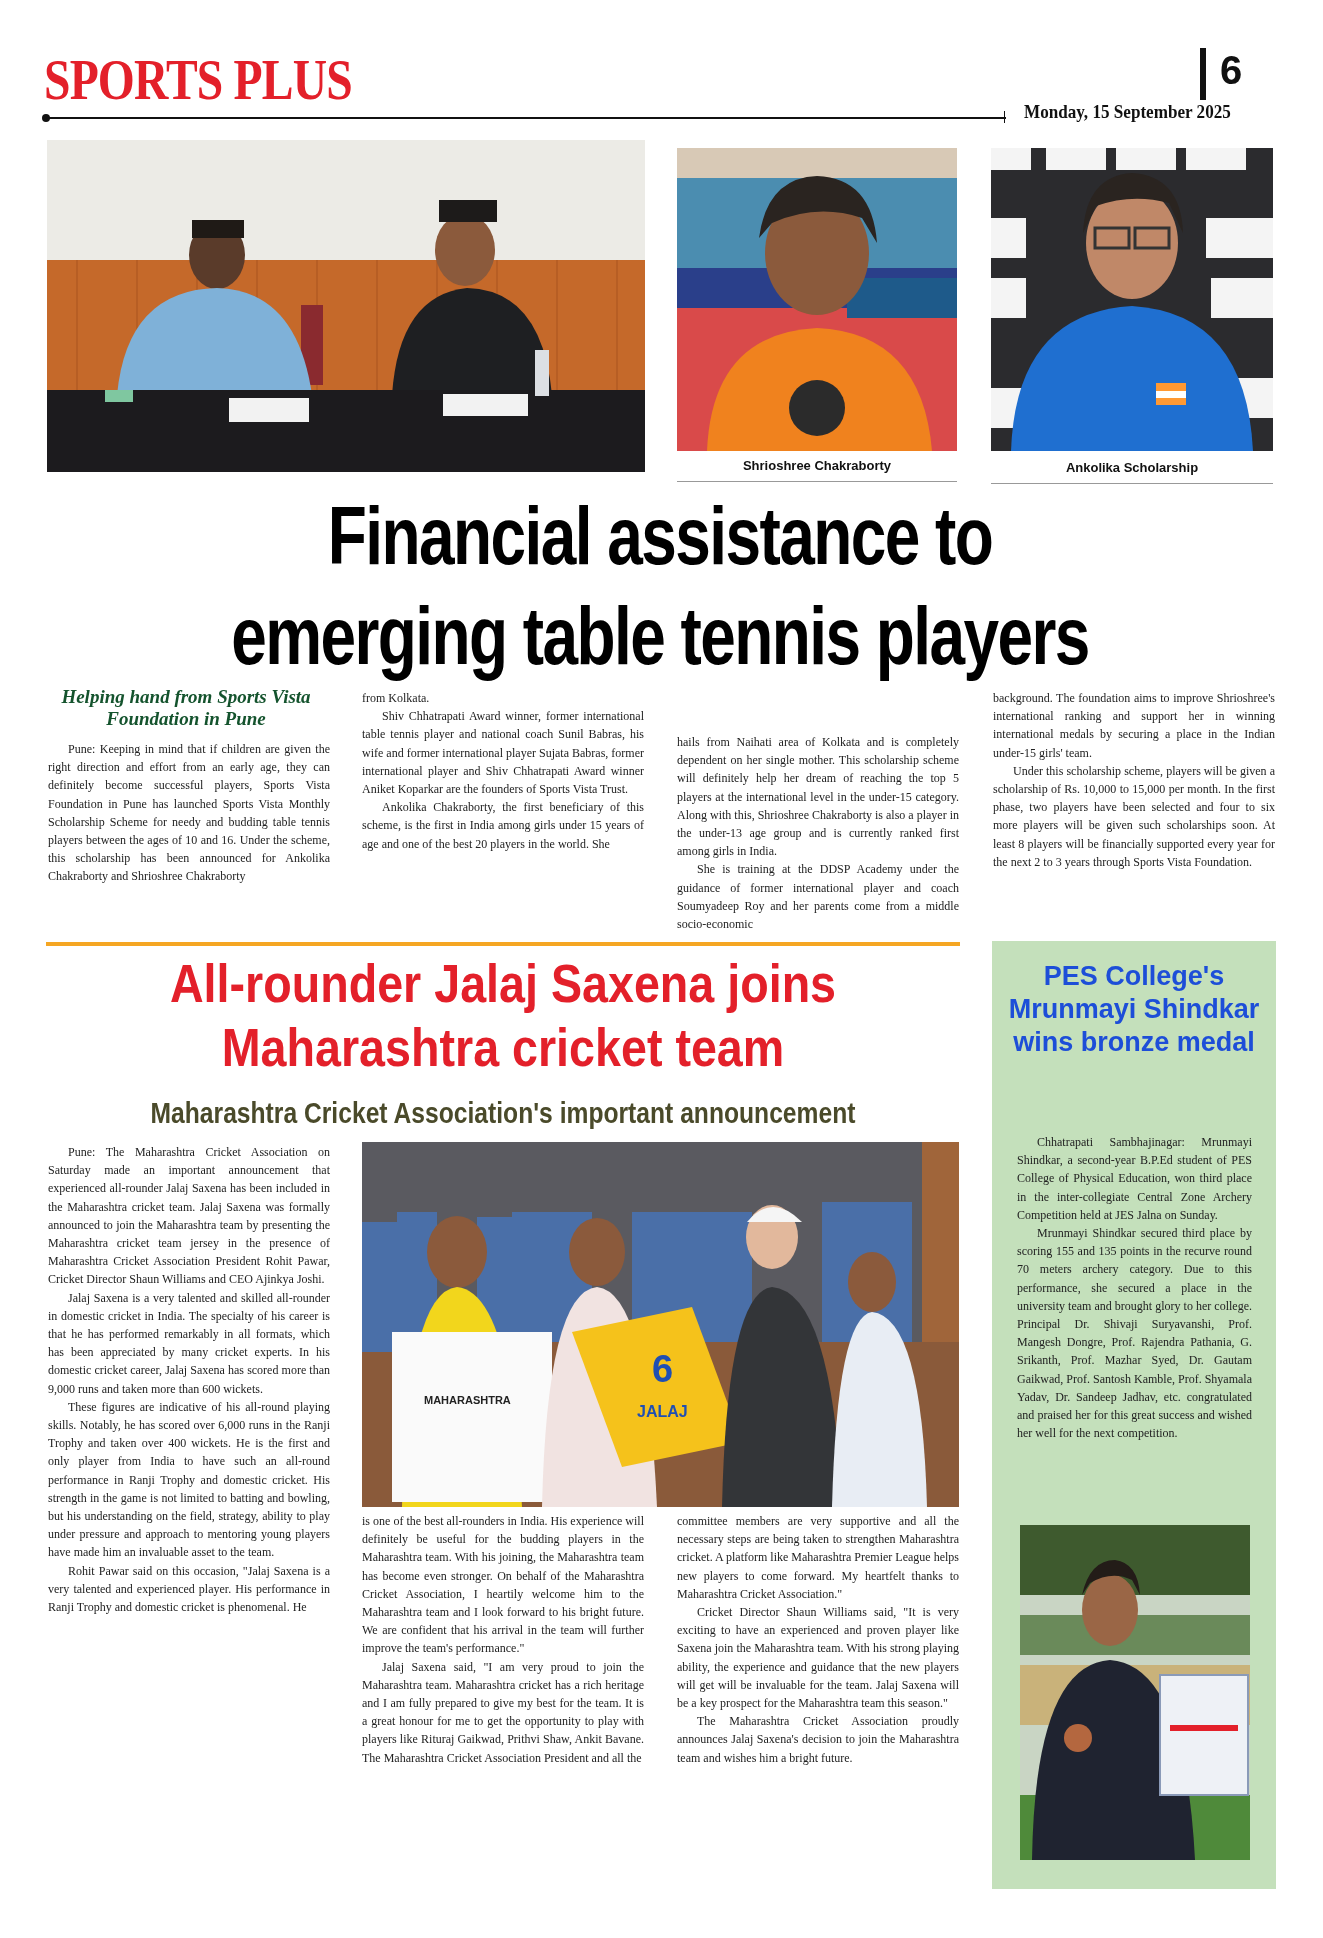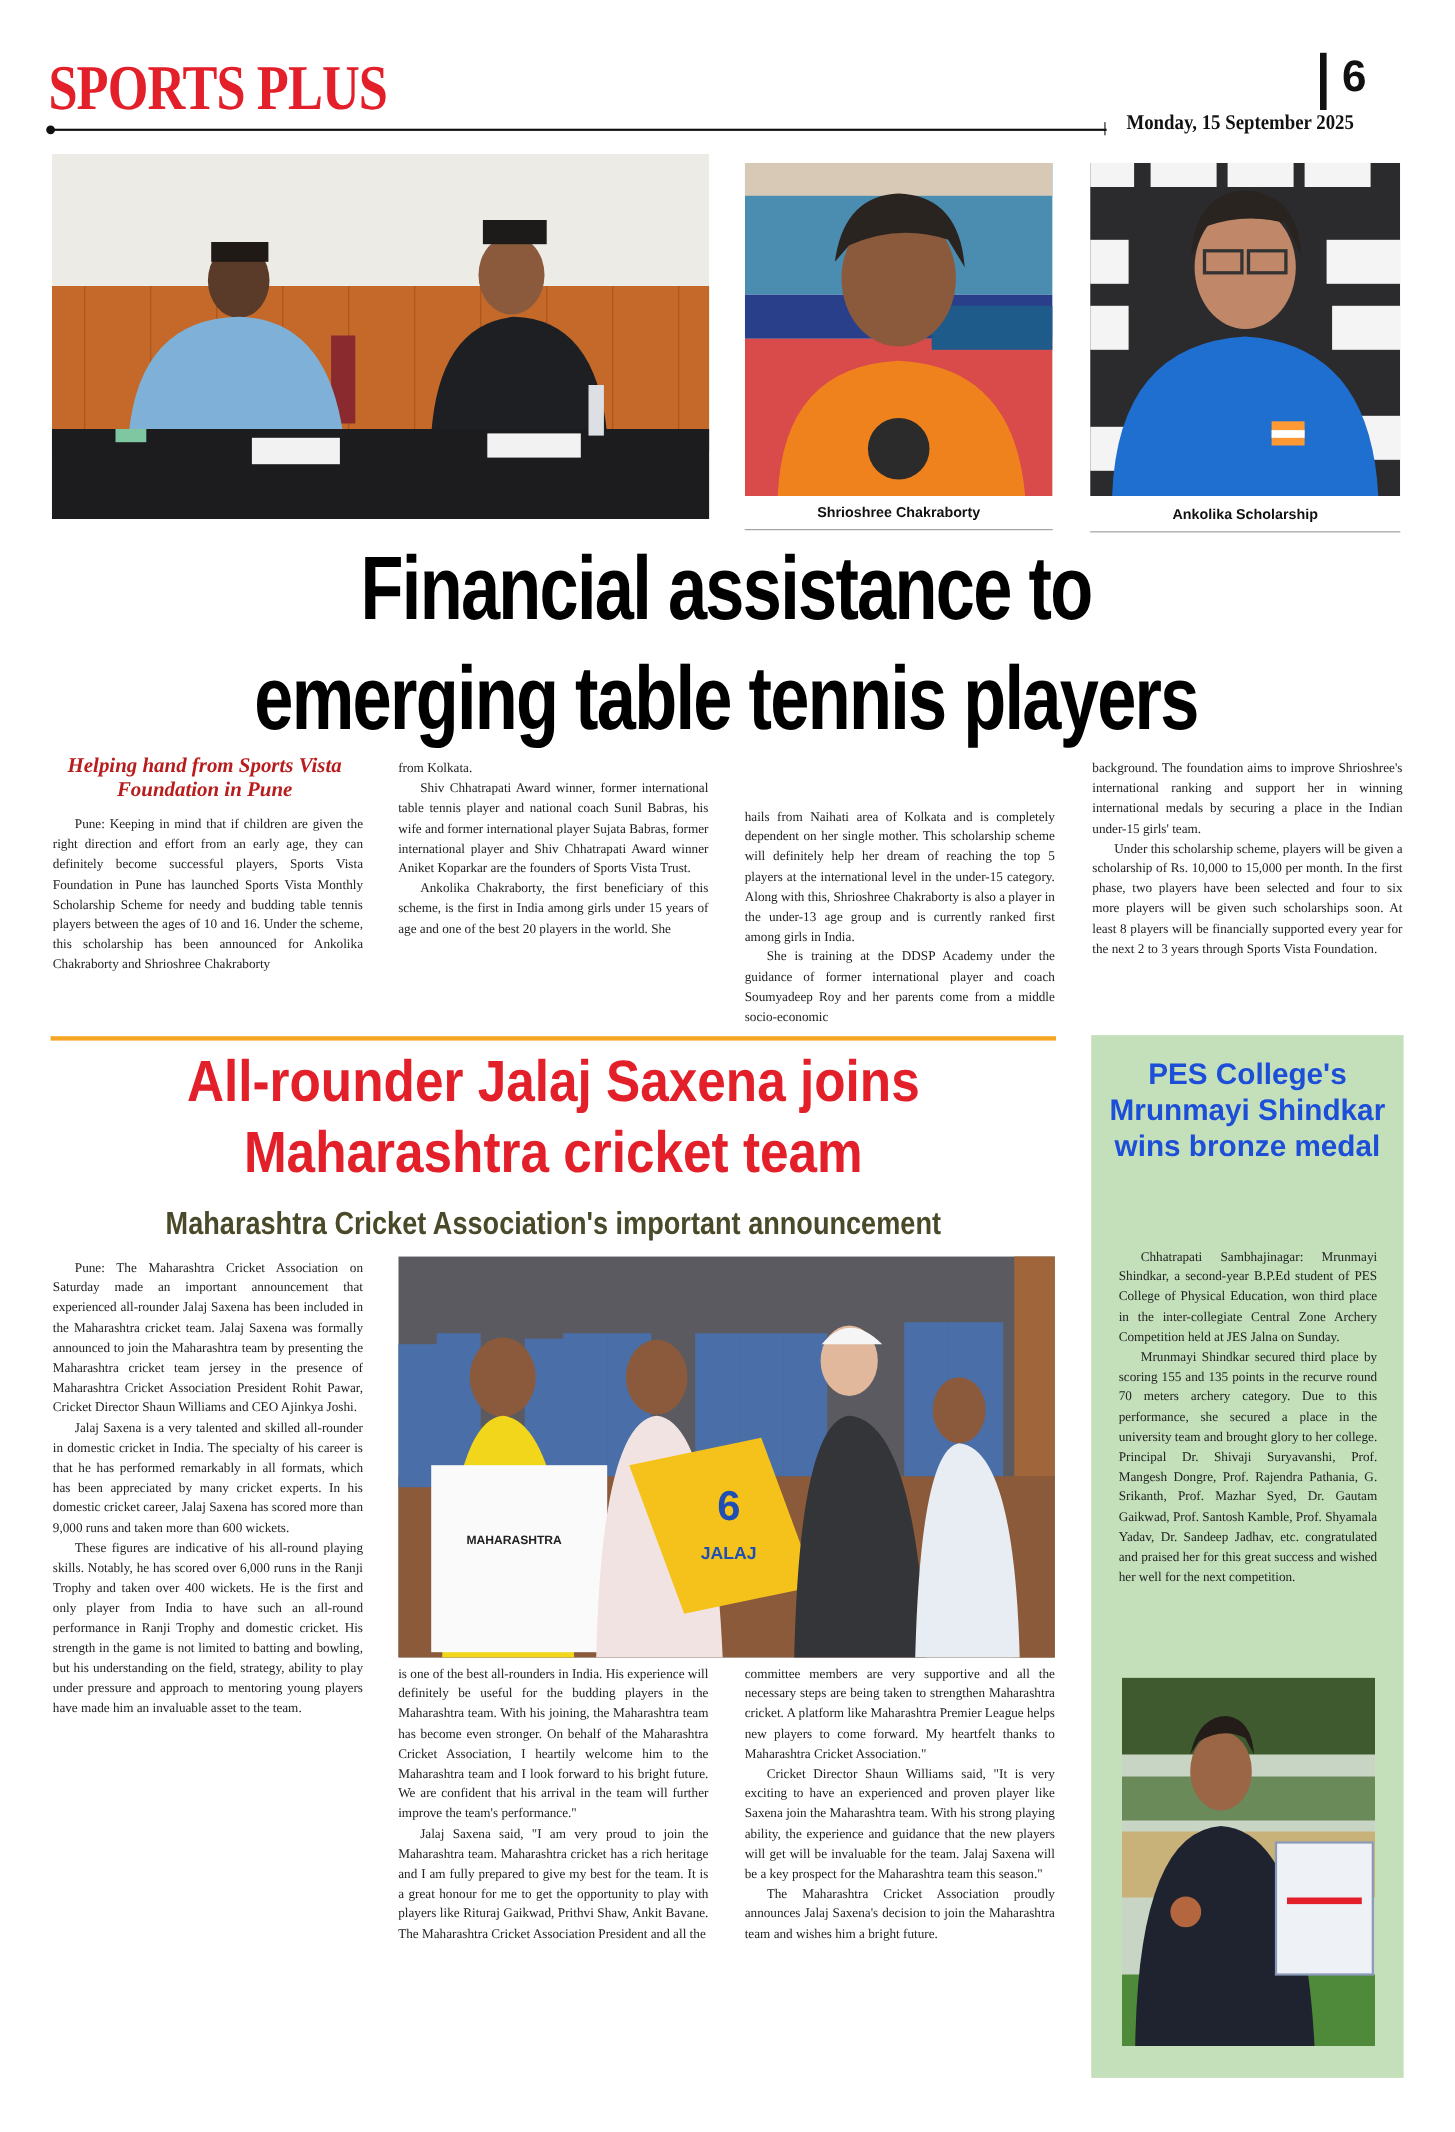--- a/index.html
+++ b/index.html
@@ -13,21 +13,21 @@
   .page-num { left: 1220px; top: 46px; font-family: "Liberation Sans", sans-serif; font-weight: bold; font-size: 40px; line-height: 48px; color: #111; }
   .dateline { left: 1024px; top: 101px; font-family: "Liberation Serif", serif; font-weight: bold; font-size: 19px; color: #111; transform: scaleX(0.9); transform-origin: left top; white-space: nowrap; }
 
   .photo { overflow: hidden; }
   .photo svg { display: block; width: 100%; height: 100%; }
   .caption { font-family: "Liberation Sans", sans-serif; font-weight: bold; font-size: 13px; text-align: center; color: #111; }
   .cap-rule { height: 1px; background: #999; }
 
   .headline1 { left: 40px; width: 1240px; top: 486px; text-align: center; font-family: "Liberation Sans", sans-serif; font-weight: bold; font-size: 82px; line-height: 100px; color: #000; letter-spacing: -2px; transform: scaleX(0.78); transform-origin: center top; }
 
-  .kicker { left: 56px; top: 686px; width: 260px; text-align: center; font-family: "Liberation Serif", serif; font-style: italic; font-weight: bold; font-size: 19px; line-height: 22px; color: #b91c1c; }
+  .kicker { left: 56px; top: 686px; width: 260px; text-align: center; font-family: "Liberation Serif", serif; font-style: italic; font-weight: bold; font-size: 19px; line-height: 22px; color: #14532d; }
 
   .col { font-family: "Liberation Serif", serif; font-size: 12px; line-height: 18.2px; text-align: justify; color: #222; }
   .col p { margin: 0; text-indent: 20px; }
   .col p.noindent { text-indent: 0; }
 
   .orange-rule { left: 46px; top: 942px; width: 914px; height: 4px; background: #f5a623; }
 
   .headline2 { left: 46px; width: 914px; top: 952px; text-align: center; font-family: "Liberation Sans", sans-serif; font-weight: bold; font-size: 53px; line-height: 64px; color: #e3202a; transform: scaleX(0.88); transform-origin: center top; }
   .subhead2 { left: 46px; width: 914px; top: 1095px; text-align: center; font-family: "Liberation Sans", sans-serif; font-weight: bold; font-size: 29px; line-height: 36px; color: #4a4a2a; transform: scaleX(0.85); transform-origin: center top; }
 
@@ -183,20 +183,21 @@
     <path d="M360 365 Q365 150 410 145 Q470 150 480 365 Z" fill="#333538"></path>
     <ellipse cx="510" cy="140" rx="24" ry="30" fill="#8b5a3c"></ellipse>
     <path d="M470 365 Q475 175 510 170 Q560 175 565 365 Z" fill="#e8edf4"></path>
   </svg>
 </div>
 
 <div class="abs col" style="left:48px;top:1143px;width:282px;">
   <p>Pune: The Maharashtra Cricket Association on Saturday made an important announcement that experienced all-rounder Jalaj Saxena has been included in the Maharashtra cricket team. Jalaj Saxena was formally announced to join the Maharashtra team by presenting the Maharashtra cricket team jersey in the presence of Maharashtra Cricket Association President Rohit Pawar, Cricket Director Shaun Williams and CEO Ajinkya Joshi.</p>
   <p>Jalaj Saxena is a very talented and skilled all-rounder in domestic cricket in India. The specialty of his career is that he has performed remarkably in all formats, which has been appreciated by many cricket experts. In his domestic cricket career, Jalaj Saxena has scored more than 9,000 runs and taken more than 600 wickets.</p>
   <p>These figures are indicative of his all-round playing skills. Notably, he has scored over 6,000 runs in the Ranji Trophy and taken over 400 wickets. He is the first and only player from India to have such an all-round performance in Ranji Trophy and domestic cricket. His strength in the game is not limited to batting and bowling, but his understanding on the field, strategy, ability to play under pressure and approach to mentoring young players have made him an invaluable asset to the team.</p>
+  <p>Rohit Pawar said on this occasion, "Jalaj Saxena is a very talented and experienced player. His performance in Ranji Trophy and domestic cricket is phenomenal. He</p>
 </div>
 <div class="abs col" style="left:362px;top:1512px;width:282px;">
   <p class="noindent">is one of the best all-rounders in India. His experience will definitely be useful for the budding players in the Maharashtra team. With his joining, the Maharashtra team has become even stronger. On behalf of the Maharashtra Cricket Association, I heartily welcome him to the Maharashtra team and I look forward to his bright future. We are confident that his arrival in the team will further improve the team's performance."</p>
   <p>Jalaj Saxena said, "I am very proud to join the Maharashtra team. Maharashtra cricket has a rich heritage and I am fully prepared to give my best for the team. It is a great honour for me to get the opportunity to play with players like Rituraj Gaikwad, Prithvi Shaw, Ankit Bavane. The Maharashtra Cricket Association President and all the</p>
 </div>
 <div class="abs col" style="left:677px;top:1512px;width:282px;">
   <p class="noindent">committee members are very supportive and all the necessary steps are being taken to strengthen Maharashtra cricket. A platform like Maharashtra Premier League helps new players to come forward. My heartfelt thanks to Maharashtra Cricket Association."</p>
   <p>Cricket Director Shaun Williams said, "It is very exciting to have an experienced and proven player like Saxena join the Maharashtra team. With his strong playing ability, the experience and guidance that the new players will get will be invaluable for the team. Jalaj Saxena will be a key prospect for the Maharashtra team this season."</p>
   <p>The Maharashtra Cricket Association proudly announces Jalaj Saxena's decision to join the Maharashtra team and wishes him a bright future.</p>
 </div>

